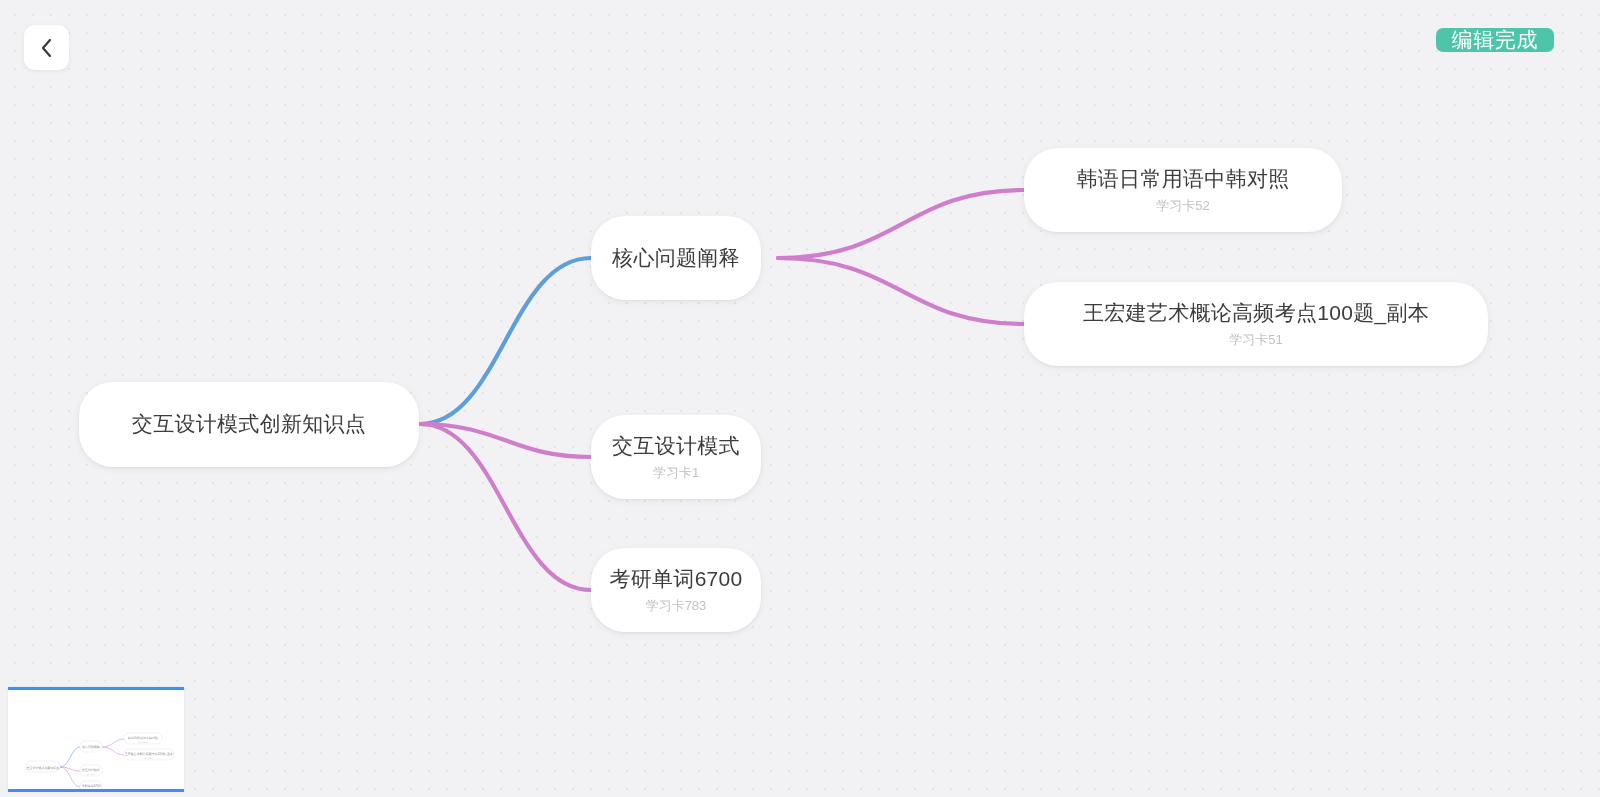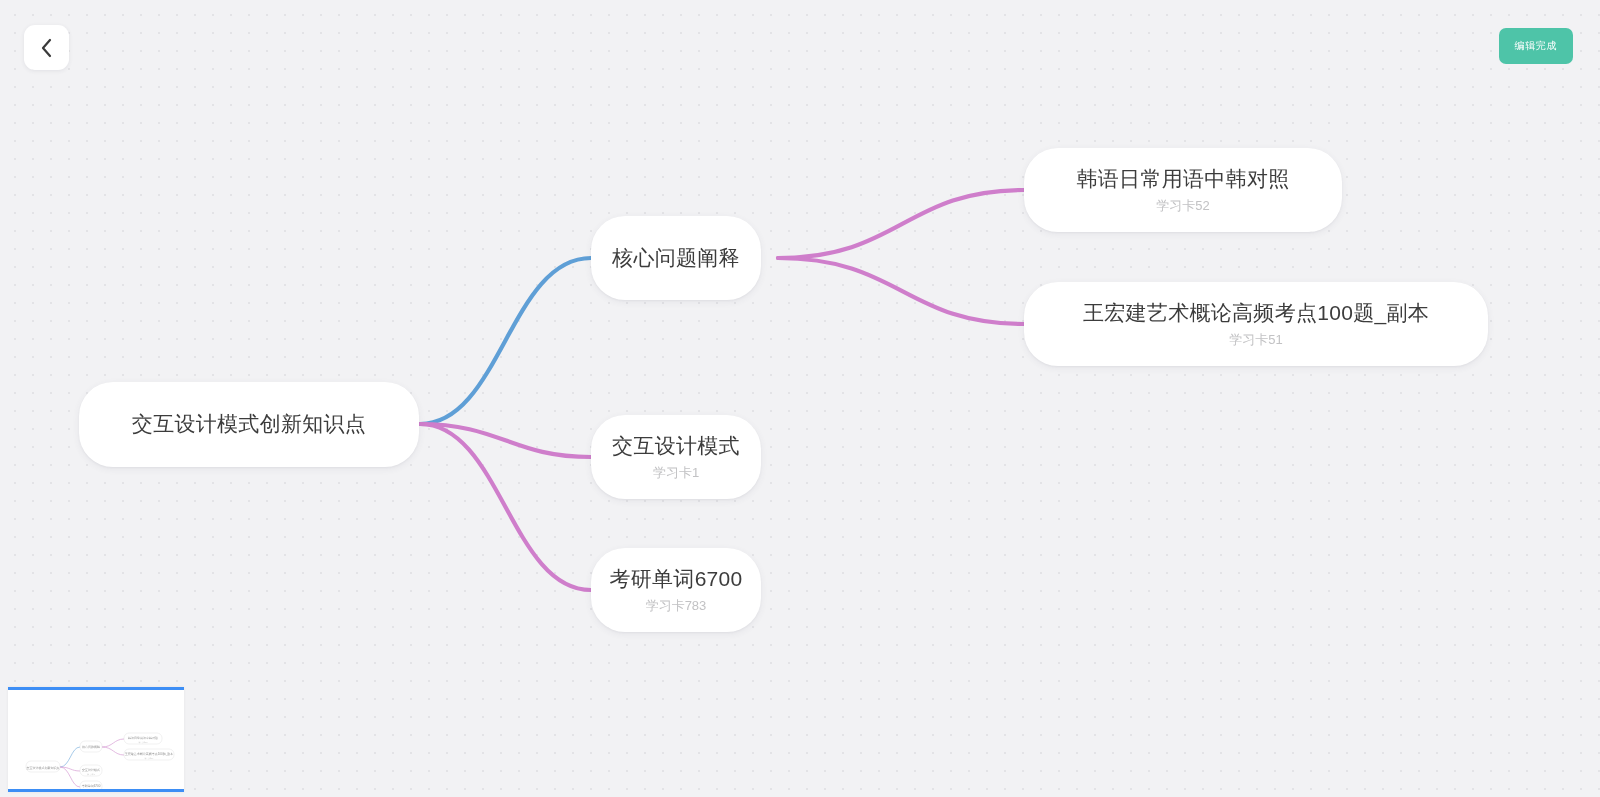--- a/index.html
+++ b/index.html
@@ -86,29 +86,29 @@
     align-items: center;
     justify-content: center;
     cursor: pointer;
     border: none;
   }
   .back-button svg { display: block; }
 
   
   .done-button {
     position: absolute;
-    right: 27px;
+    right: 46px;
     top: 28px;
-    height: 36px;
+    height: 24px;
     padding: 0 16px;
     background: #4ec4a8;
     color: #ffffff;
     border: none;
     border-radius: 7px;
-    font-size: 10px;
+    font-size: 21px;
     font-family: inherit;
     letter-spacing: 0.6px;
     cursor: pointer;
     display: flex;
     align-items: center;
     justify-content: center;
   }
 
   
   .minimap {

